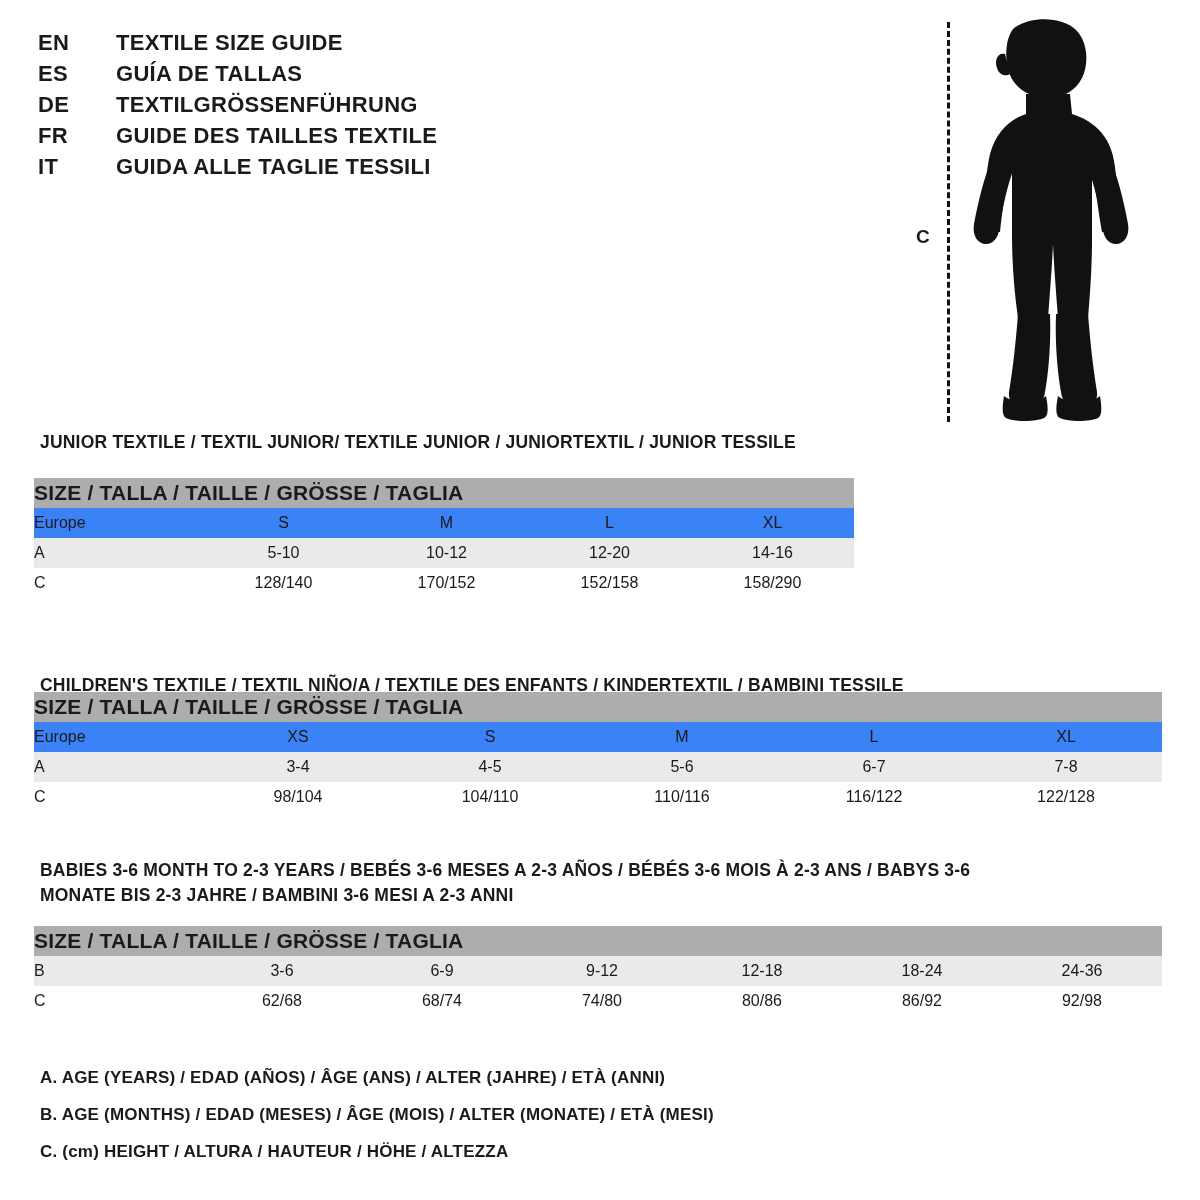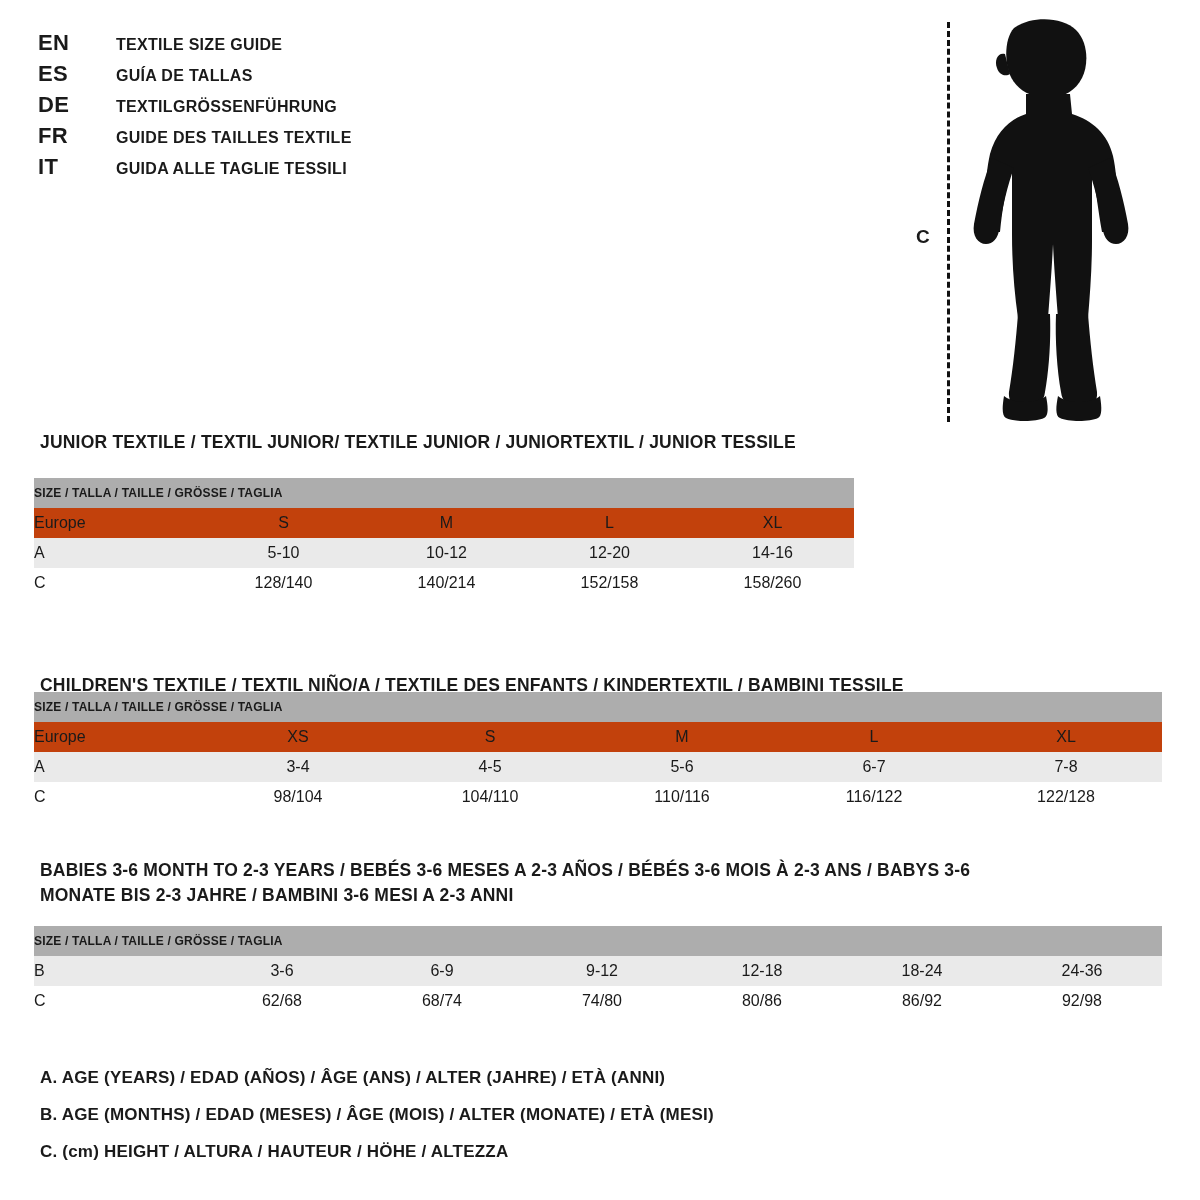--- a/index.html
+++ b/index.html
@@ -32,21 +32,21 @@
     align-items: baseline;
     margin-bottom: 5px;
   }
   .lang-code {
     width: 78px;
     font-size: 22px;
     font-weight: bold;
     letter-spacing: 0.3px;
   }
   .lang-text {
-    font-size: 16px;
+    font-size: 22px;
     font-weight: bold;
     letter-spacing: 0.3px;
   }
 
   
   .figure-wrap {
     position: absolute;
     left: 900px;
     top: 8px;
     width: 260px;
@@ -95,38 +95,38 @@
     font-size: 16px;
   }
   table.size-table td {
     padding: 0;
     height: 30px;
     vertical-align: middle;
   }
   .hdr-band td {
     background: #adadad;
     font-weight: bold;
-    font-size: 12px;
+    font-size: 21px;
     padding-left: 8px;
     letter-spacing: 0.2px;
     height: 28px;
   }
   .row-label {
     padding-left: 8px;
     text-align: left;
     font-weight: normal;
   }
   .row-alt td {
     background: #eaeaea;
   }
   .row-plain td {
     background: #ffffff;
   }
   .row-europe td {
-    background: #c2410c;
+    background: #3b82f6;
     font-weight: normal;
   }
   .cell-center {
     text-align: center;
   }
 
   
   .footnotes {
     position: absolute;
     left: 40px;
@@ -212,23 +212,23 @@
     <tr class="row-alt">
       <td class="row-label">A</td>
       <td class="cell-center">5-10</td>
       <td class="cell-center">10-12</td>
       <td class="cell-center">12-20</td>
       <td class="cell-center">14-16</td>
     </tr>
     <tr class="row-plain">
       <td class="row-label">C</td>
       <td class="cell-center">128/140</td>
-      <td class="cell-center">140/214</td>
+      <td class="cell-center">170/152</td>
       <td class="cell-center">152/158</td>
-      <td class="cell-center">158/260</td>
+      <td class="cell-center">158/290</td>
     </tr>
   </tbody>
     </table>
 
   <div class="section-title" style="top:675px;">CHILDREN'S TEXTILE / TEXTIL NIÑO/A / TEXTILE DES ENFANTS / KINDERTEXTIL / BAMBINI TESSILE</div>
 
   <table class="size-table" style="left:34px; top:692px; width:1128px;">
     <tbody>
         <tr class="hdr-band">
       <td colspan="6">SIZE / TALLA / TAILLE / GRÖSSE / TAGLIA</td>

